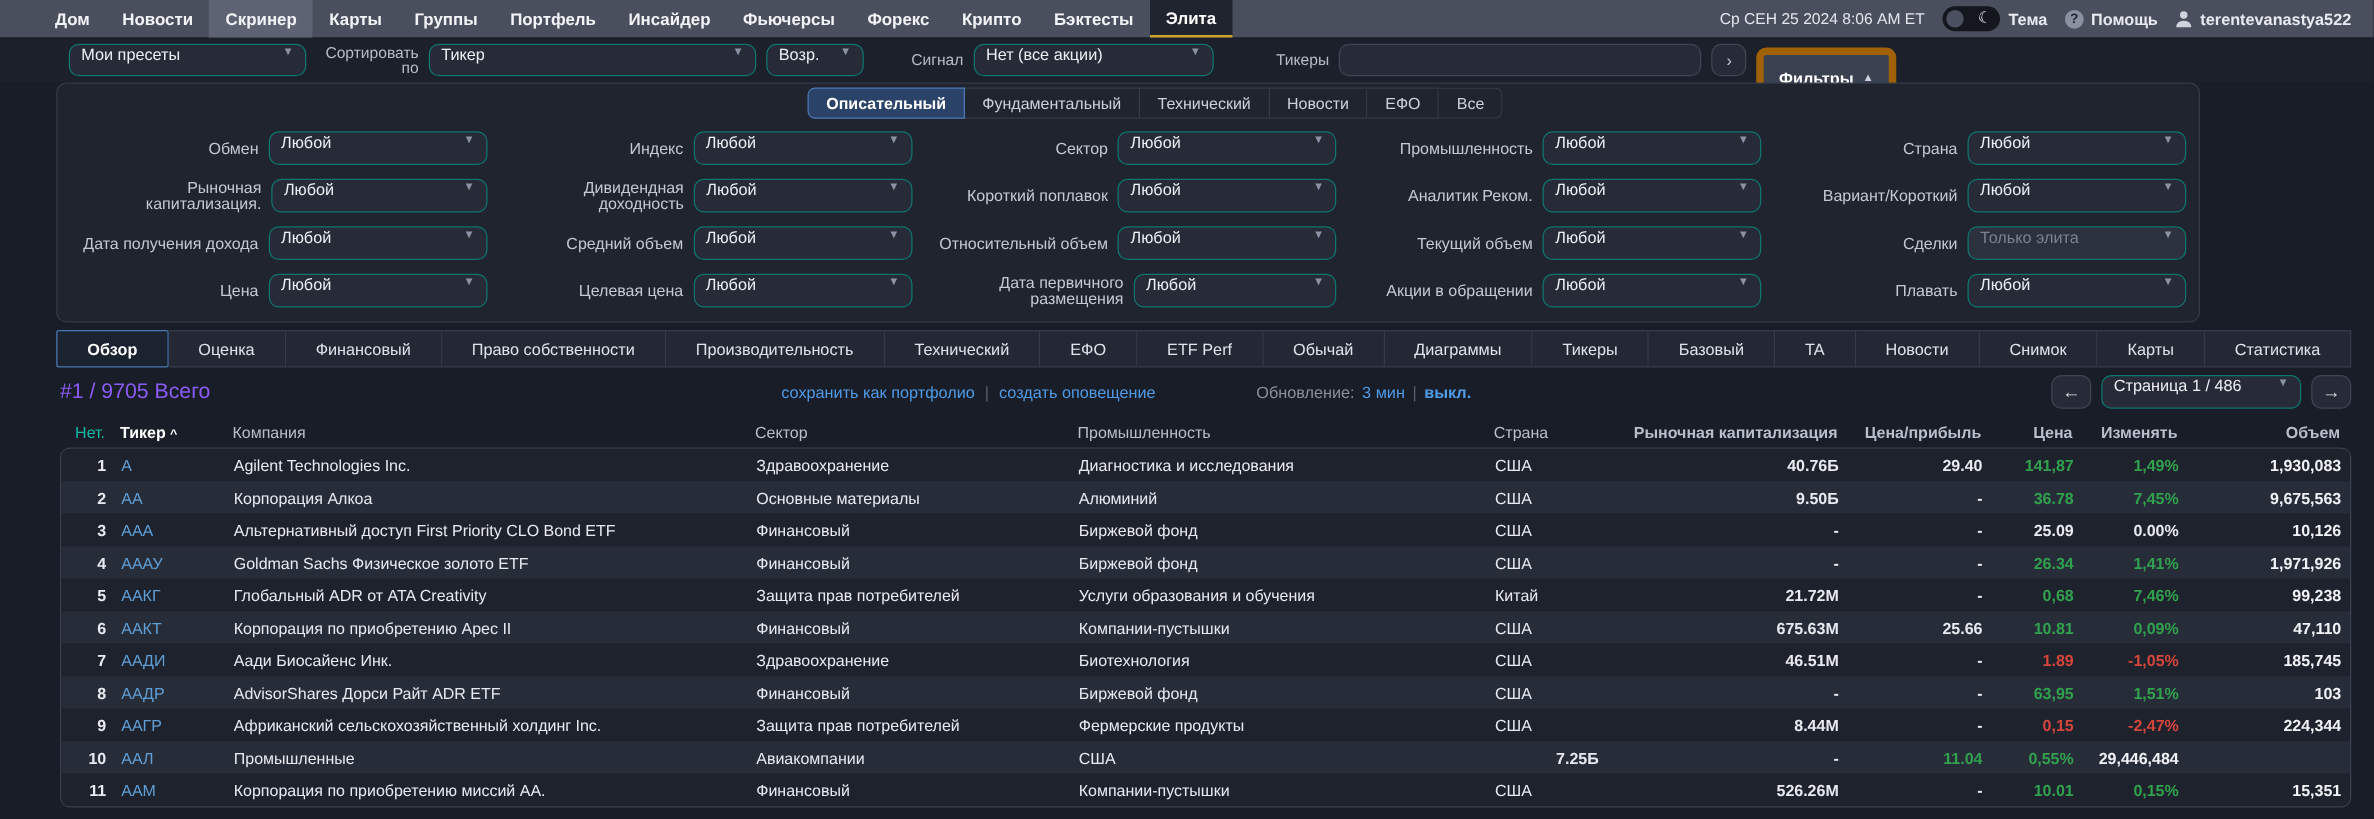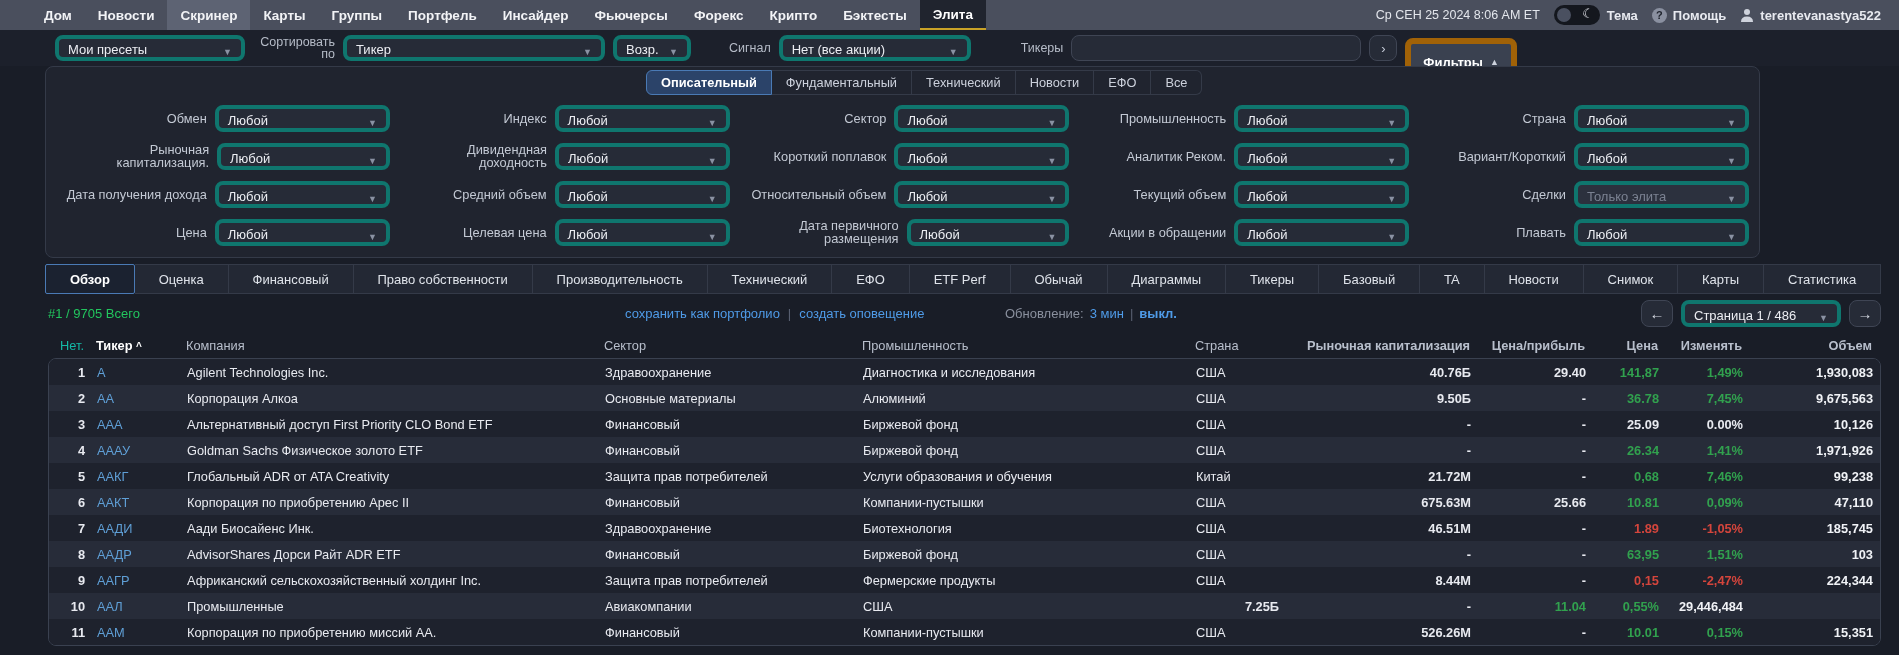--- a/index.html
+++ b/index.html
@@ -18,21 +18,21 @@
   .toggle { width:46px; height:20px; background:#14171e; border-radius:10px; position:relative; cursor:pointer; }
   .toggle .knob { position:absolute; left:3px; top:3px; width:14px; height:14px; border-radius:50%; background:#4a5060; }
   .toggle .moon { position:absolute; right:6px; top:1px; color:#e8eaf0; font-size:13px; }
   .nav-label { color:#e8eaf0; font-size:13px; font-weight:bold; }
   .help-wrap,.user-wrap { display:flex; align-items:center; gap:6px; cursor:pointer; }
   .qmark { width:15px; height:15px; border-radius:50%; background:#8a90a0; color:#20242e; font-size:11px; font-weight:bold; display:flex; align-items:center; justify-content:center; }
   .user-icon svg { display:block; }
 
   
   .toolbar { height:36px; background:#1c202b; display:flex; align-items:center; padding:0 18px 0 55px; gap:8px; }
-  .dd { background:#262b37; border:4px solid #0f766e; border-radius:8px; height:26px; display:flex; align-items:flex-end; padding:0 9px; gap:8px; color:#eceef3; cursor:pointer; white-space:nowrap; }
+  .dd { background:#262b37; border:1px solid #0f766e; border-radius:8px; height:26px; display:flex; align-items:flex-start; padding:0 9px; gap:8px; color:#eceef3; cursor:pointer; white-space:nowrap; }
   .dd .caret { margin-left:auto; color:#8a92a3; font-size:9px; }
   .dd.disabled { color:#7b8292; background:#2c313e; }
   .tlabel { color:#b6bcc8; font-size:12.5px; text-align:right; white-space:nowrap; }
   .sortlabel { width:78px; white-space:normal; line-height:12px; }
   .tb-input { background:#262b37; border:1px solid #3f4554; border-radius:8px; height:26px; width:290px; color:#eceef3; padding:0 8px; font-size:13px; }
   .sq-btn { width:28px; height:26px; background:#262b37; border:1px solid #3f4554; border-radius:8px; color:#c6ccd8; display:flex; align-items:center; justify-content:center; cursor:pointer; }
   .filters-btn { background:#3a4150; border:6px solid #a16207; border-radius:8px; height:26px; padding:18px 12px; color:#fff; font-weight:bold; display:flex; align-items:center; gap:7px; cursor:pointer;margin-top:28px; }
   .filters-btn .up { font-size:9px; color:#cdd2dc; }
 
   
@@ -48,21 +48,21 @@
   .fcell .dd { width:175px; height:27px; }
 
   
   .result-tabs { display:flex; margin:2px 18px 0 45px; height:30px; }
   .rtab { flex:1 1 auto; display:flex; align-items:center; justify-content:center; padding:0 10px; background:#232834; border-right:1px solid #343a48; border-top:1px solid #343a48; border-bottom:1px solid #343a48; color:#dfe3ea; font-size:13px; cursor:pointer; white-space:nowrap; }
   .rtab:first-child { border-left:1px solid #343a48; }
   .rtab.active { background:#1b2230; border:1px solid #4a7ab5; color:#ffffff; font-weight:bold; border-radius:2px; }
 
   
   .statusbar { height:38px; display:flex; align-items:center; padding:0 18px 0 48px; }
-  .counter { color:#22c55e; font-size:13px; }
+  .counter { color:#8b5cf6; font-size:17px; }
   .links { position:absolute; left:625px; display:flex; gap:8px; align-items:center;text-align:right; }
   .link { color:#4f9be8; font-size:13px; cursor:pointer; }
   .lsep { color:#5a6172; }
   .refresh { position:absolute; left:1005px; display:flex; gap:6px; align-items:center; font-size:13px; }
   .rf-label { color:#8a909e; }
   .rf-val { color:#4f9be8; }
   .rf-off { color:#4f9be8; font-weight:bold; cursor:pointer; }
   .pager { margin-left:auto; display:flex; gap:8px; align-items:center; }
   .pg-btn { width:32px; height:27px; background:#262b37; border:1px solid #3f4554; border-radius:8px; color:#d7dbe4; display:flex; align-items:center; justify-content:center; font-size:15px; cursor:pointer; }
   .pg-dd { width:160px; height:27px; }

